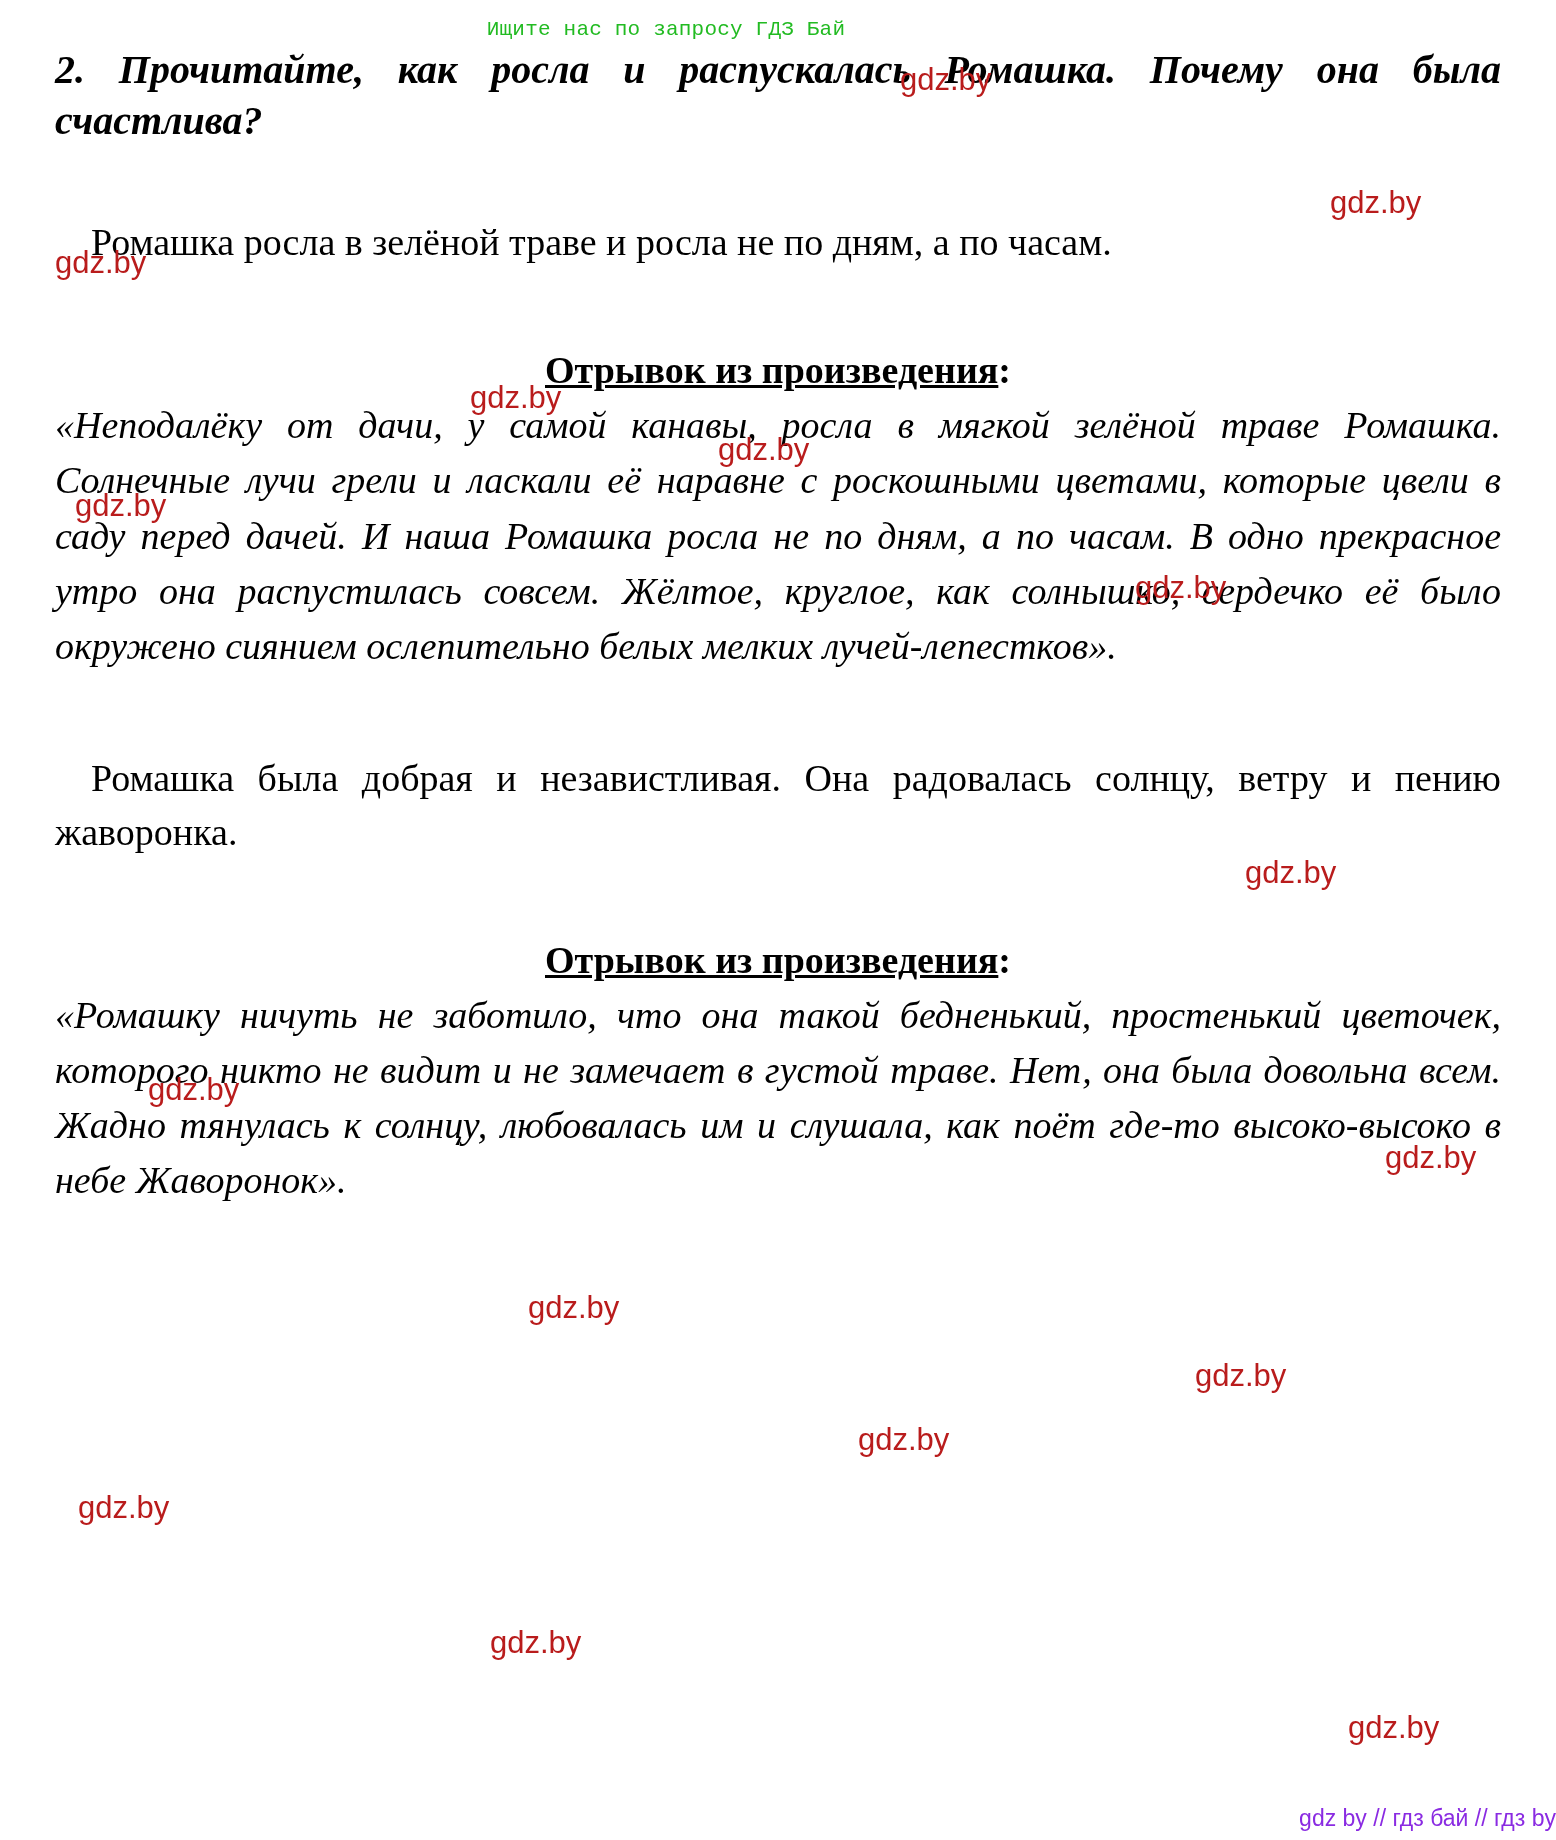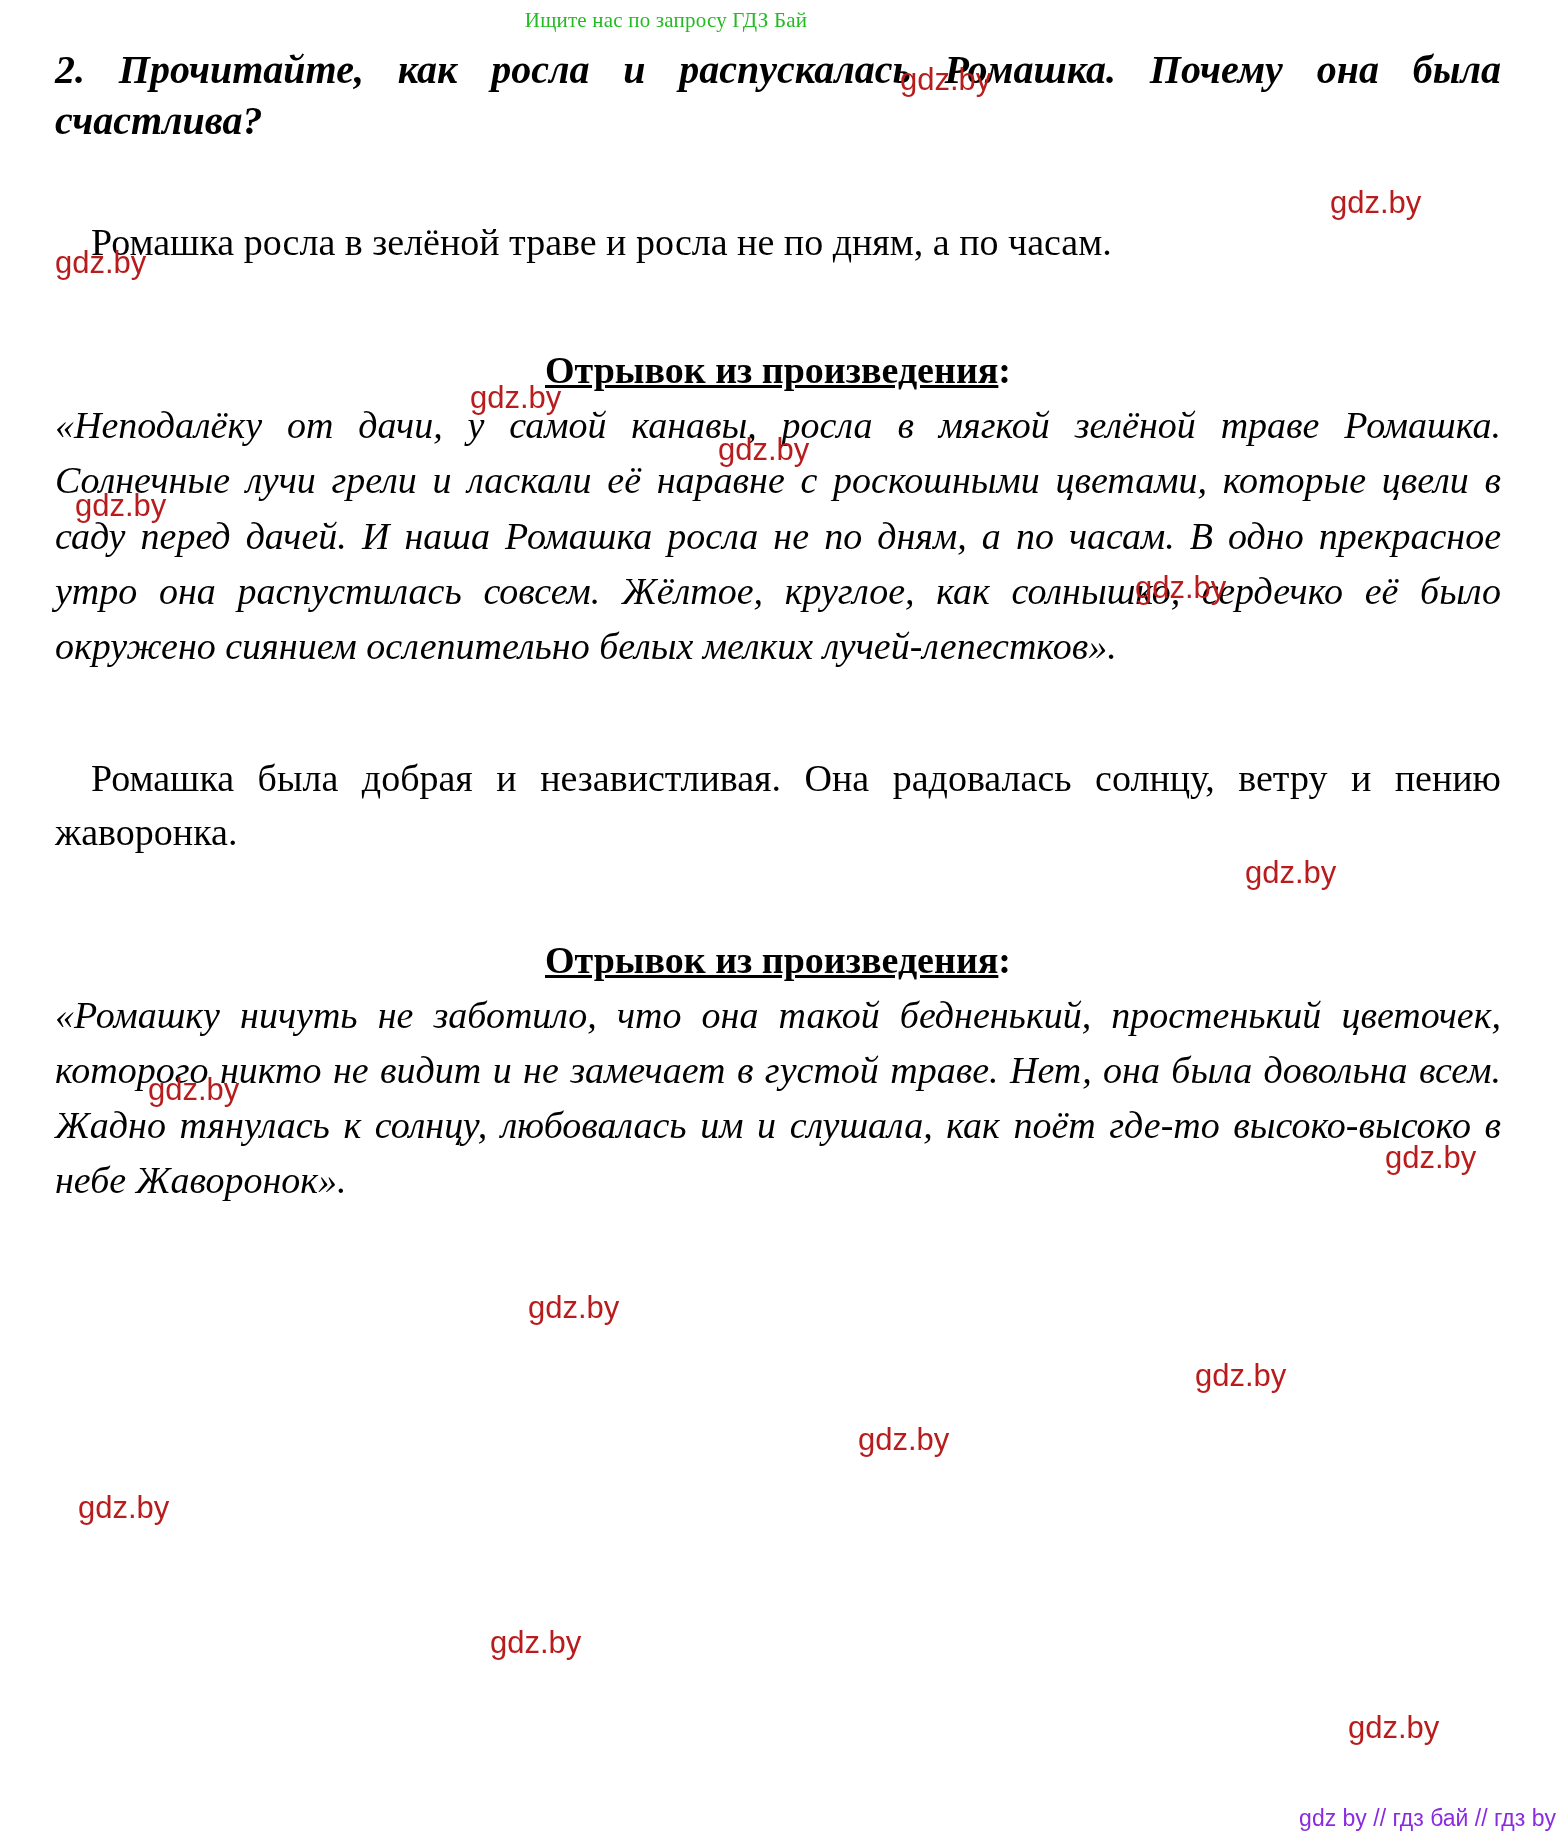--- a/index.html
+++ b/index.html
@@ -22,24 +22,24 @@
     box-sizing: border-box;
     padding: 0 55px;
   }
   
   .top-banner {
     position: absolute;
     top: 0;
     left: 0;
     width: 1332px;
     text-align: center;
-    font-family: Liberation Serif, serif;
+    font-family: Liberation Mono, monospace;
     font-size: 21px;
     color: #22bb22;
-    padding-top: 8px;
+    padding-top: 18px;
     letter-spacing: 0.2px;
   }
   
   .wm {
     position: absolute;
     font-family: "Liberation Sans", sans-serif;
     font-size: 31px;
     color: #b91c1c;
     white-space: nowrap;
     pointer-events: none;

